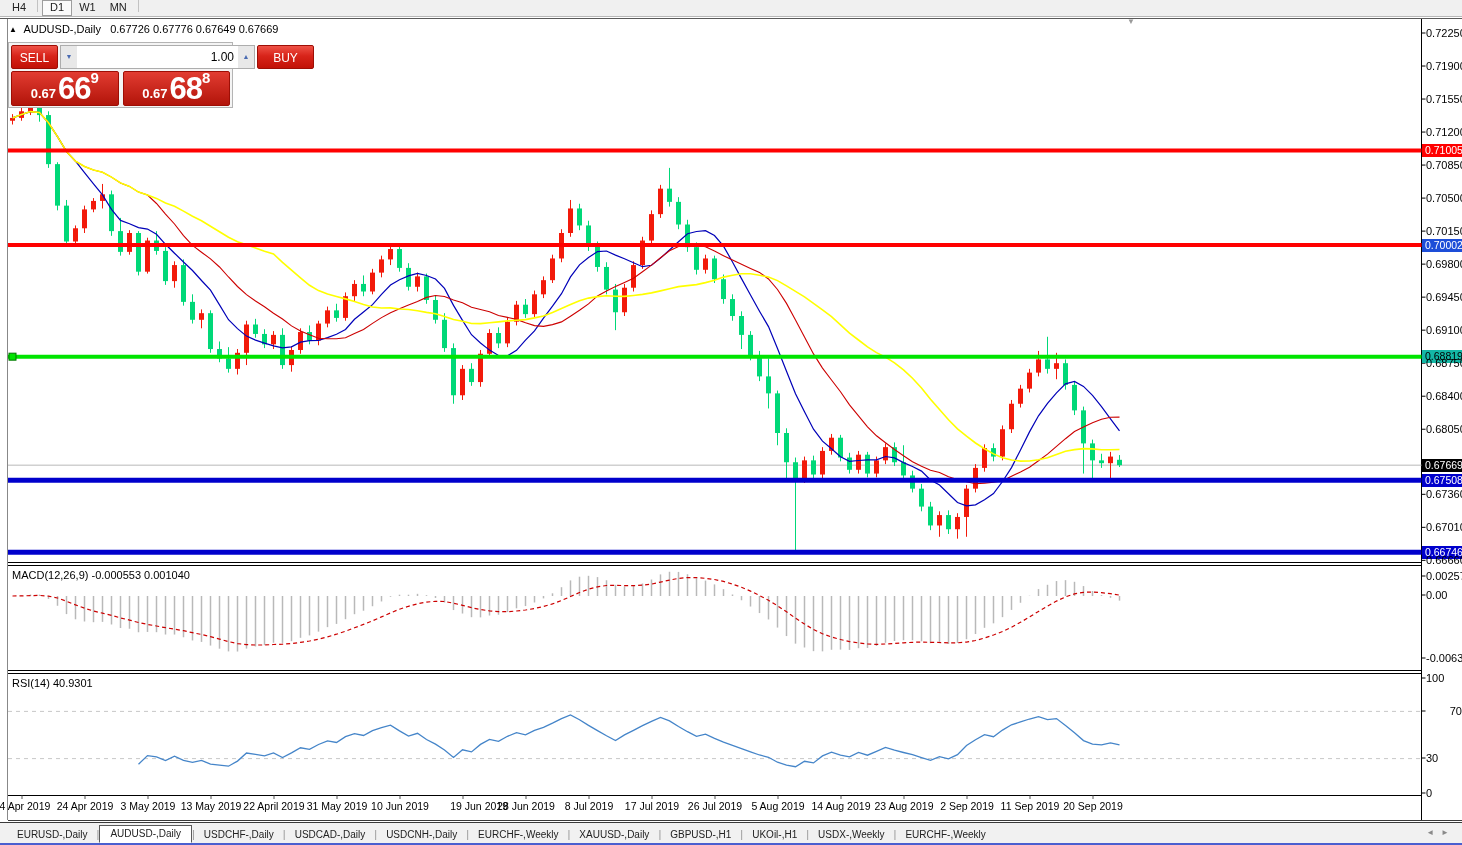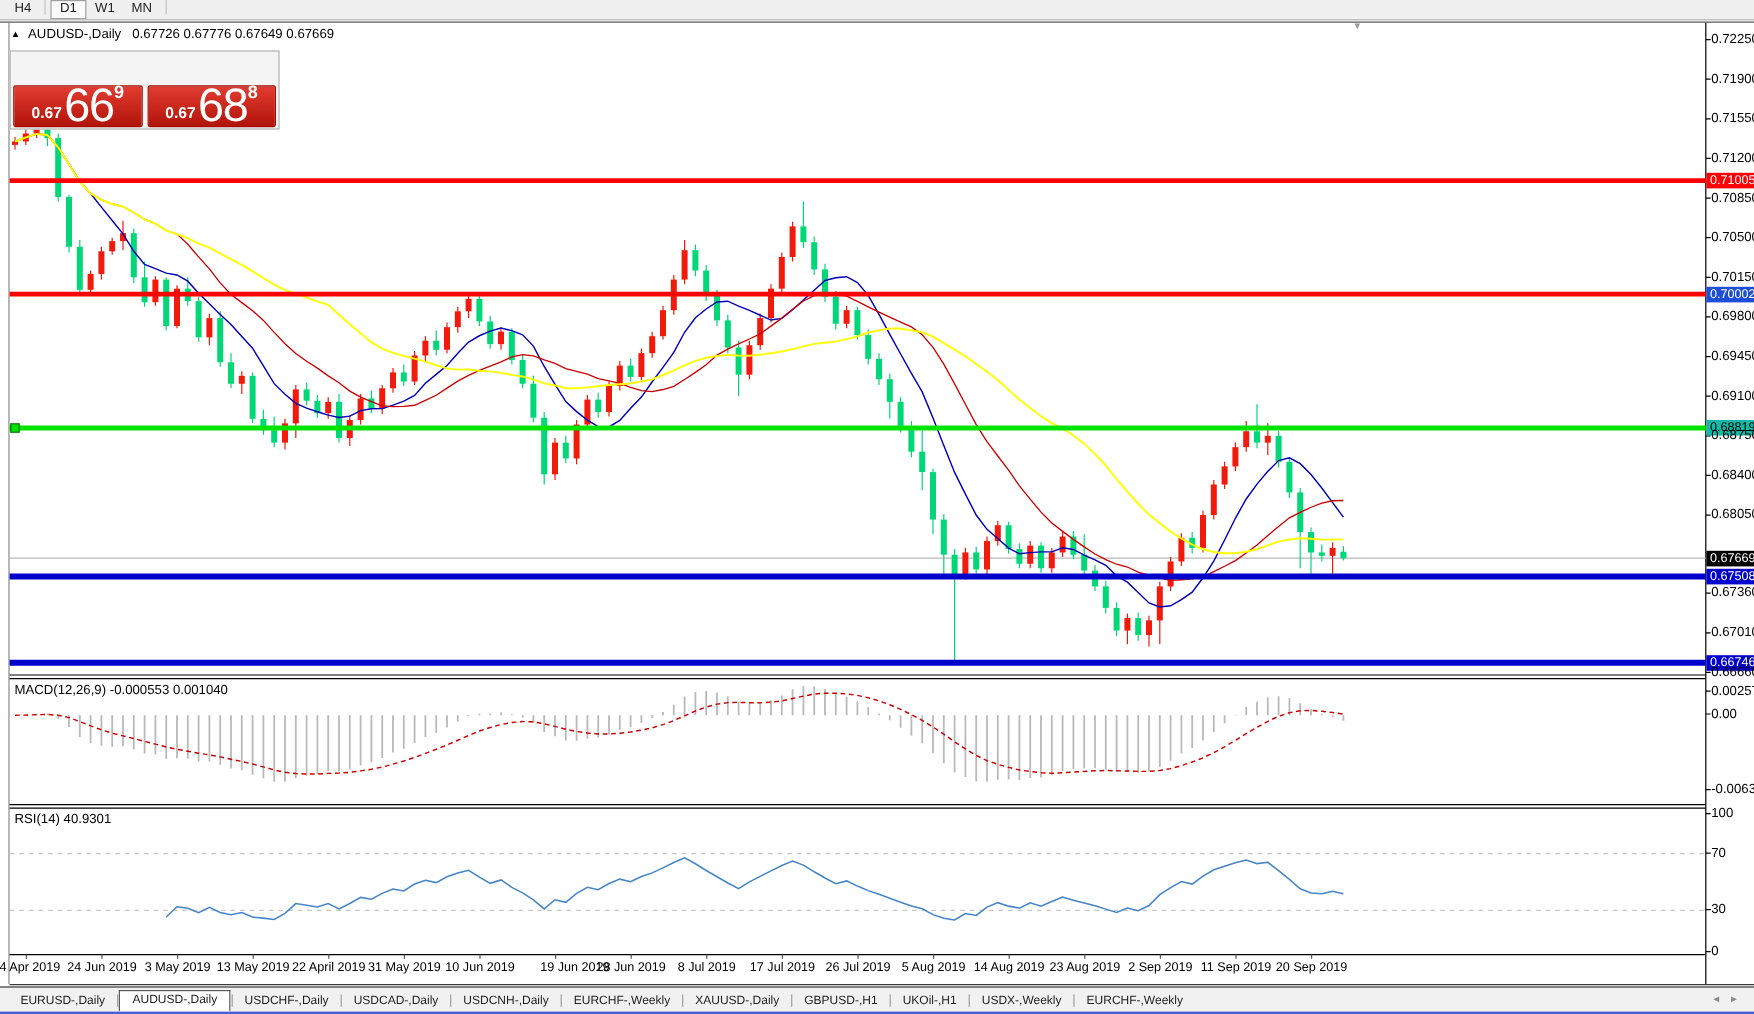--- a/index.html
+++ b/index.html
@@ -25,21 +25,21 @@
   .tp-btn.buy{flex:0 0 57px;}
   .spinner{flex:1;display:flex;border:1px solid #adadad;background:#e8e8e8;box-sizing:border-box;}
   .spin-btn{width:16px;font-size:7px;color:#4a6bb2;text-align:center;line-height:22px;background:#e8e8e8;cursor:pointer;}
   .spinner input{flex:1;border:none;outline:none;text-align:right;font-size:12px;padding-right:4px;min-width:0;
                  font-family:"Liberation Sans",sans-serif;}
   .tp-row2{position:absolute;left:2px;top:28px;width:219px;height:35px;display:flex;gap:4px;}
   .price-box{flex:1;color:#fff;border-radius:2px;background:linear-gradient(#e23c31,#b2140a);
              border:1px solid #9e0e05;display:flex;align-items:flex-end;justify-content:center;
              padding-bottom:3px;box-sizing:border-box;cursor:pointer;}
   .pb-small{font-size:13px;font-weight:bold;margin-right:2px;line-height:16px;}
-  .pb-big{font-size:39px;font-weight:normal;line-height:26px;letter-spacing:-1px;}
+  .pb-big{font-size:31px;font-weight:bold;line-height:26px;letter-spacing:-1px;}
   .pb-sup{font-size:15px;font-weight:bold;line-height:30px;vertical-align:top;position:relative;top:-9px;}
   
   .tick-label{position:absolute;left:1426px;width:36px;font-size:11px;color:#000;z-index:3;white-space:nowrap;}
   .hline-label{position:absolute;left:1422px;width:40px;height:13px;font-size:10.5px;z-index:3;
                line-height:13px;padding-left:3px;box-sizing:border-box;}
   .panel-label{position:absolute;font-size:11px;color:#000;z-index:3;white-space:nowrap;}
   .time-label{position:absolute;top:800px;width:90px;margin-left:-45px;text-align:center;
               font-size:10.5px;color:#000;z-index:3;white-space:nowrap;}
   
   .tabbar{position:absolute;left:0;top:822px;width:1462px;height:21px;background:#f1f1f1;
@@ -506,20 +506,29 @@
   <div class="chart-title">
     <span class="arr">▲</span>
     <span>AUDUSD-,Daily</span>
     <span>&nbsp;</span>
     <span>0.67726 0.67776 0.67649 0.67669</span>
   </div>
 
   <div class="shift-marker">▼</div>
 
   <div class="trade-panel">
+    <div class="tp-row1">
+      <div class="tp-btn">SELL</div>
+      <div class="spinner">
+        <div class="spin-btn">▼</div>
+        <input value="1.00" style="">
+        <div class="spin-btn">▲</div>
+      </div>
+      <div class="tp-btn buy">BUY</div>
+    </div>
     <div class="tp-row2">
       <div class="price-box">
         <span class="pb-small">0.67</span>
           <span class="pb-big">66</span>
           <span class="pb-sup">9</span>
       </div>
       <div class="price-box">
         <span class="pb-small">0.67</span>
           <span class="pb-big">68</span>
           <span class="pb-sup">8</span>
@@ -550,25 +559,25 @@
       <div class="tick-label" style="top: 357.189px;">0.68750</div>
       <div class="tick-label" style="top: 390.208px;">0.68400</div>
       <div class="tick-label" style="top: 423.226px;">0.68050</div>
       <div class="tick-label" style="top: 488.321px;">0.67360</div>
       <div class="tick-label" style="top: 521.34px;">0.67010</div>
       <div class="tick-label" style="top: 554.358px;">0.66660</div>
       <div class="tick-label" style="top: 570px;">0.002574</div>
       <div class="tick-label" style="top: 589px;">0.00</div>
       <div class="tick-label" style="top: 652px;">-0.006326</div>
       <div class="tick-label" style="top: 672px;">100</div>
-      <div class="tick-label" style="top: 705px;">70</div>
+      <div class="tick-label" style="top: 705px; text-align: right;">70</div>
       <div class="tick-label" style="top: 752px;">30</div>
       <div class="tick-label" style="top: 787px;">0</div>
       <div class="time-label" style="left: 22px;">14 Apr 2019</div>
-      <div class="time-label" style="left: 85px;">24 Jun 2019</div>
+      <div class="time-label" style="left: 85px;">24 Apr 2019</div>
       <div class="time-label" style="left: 148px;">3 May 2019</div>
       <div class="time-label" style="left: 211px;">13 May 2019</div>
       <div class="time-label" style="left: 274px;">22 April 2019</div>
       <div class="time-label" style="left: 337px;">31 May 2019</div>
       <div class="time-label" style="left: 400px;">10 Jun 2019</div>
       <div class="time-label" style="left: 463px; text-align: right;">19 Jun 2019</div>
       <div class="time-label" style="left: 526px;">28 Jun 2019</div>
       <div class="time-label" style="left: 589px;">8 Jul 2019</div>
       <div class="time-label" style="left: 652px;">17 Jul 2019</div>
       <div class="time-label" style="left: 715px;">26 Jul 2019</div>

